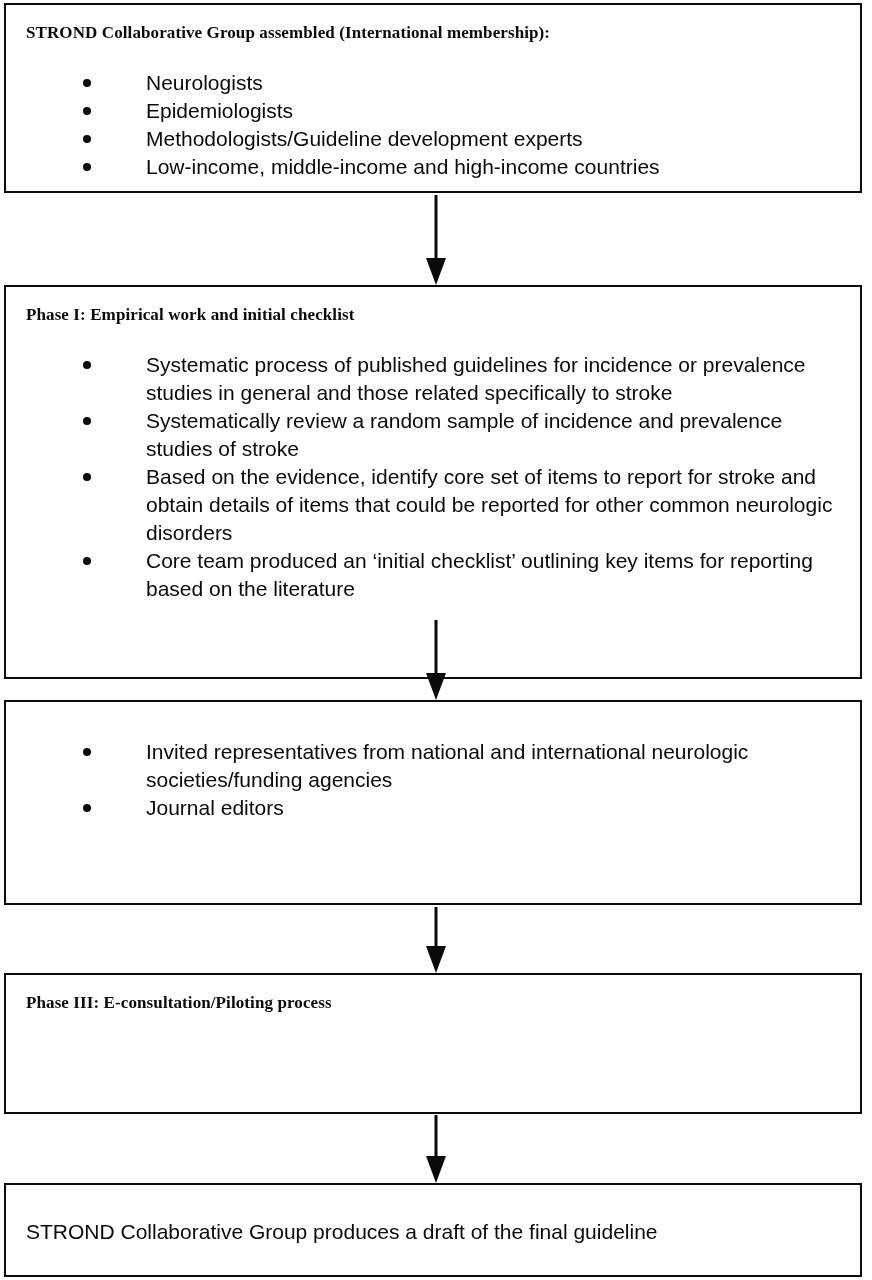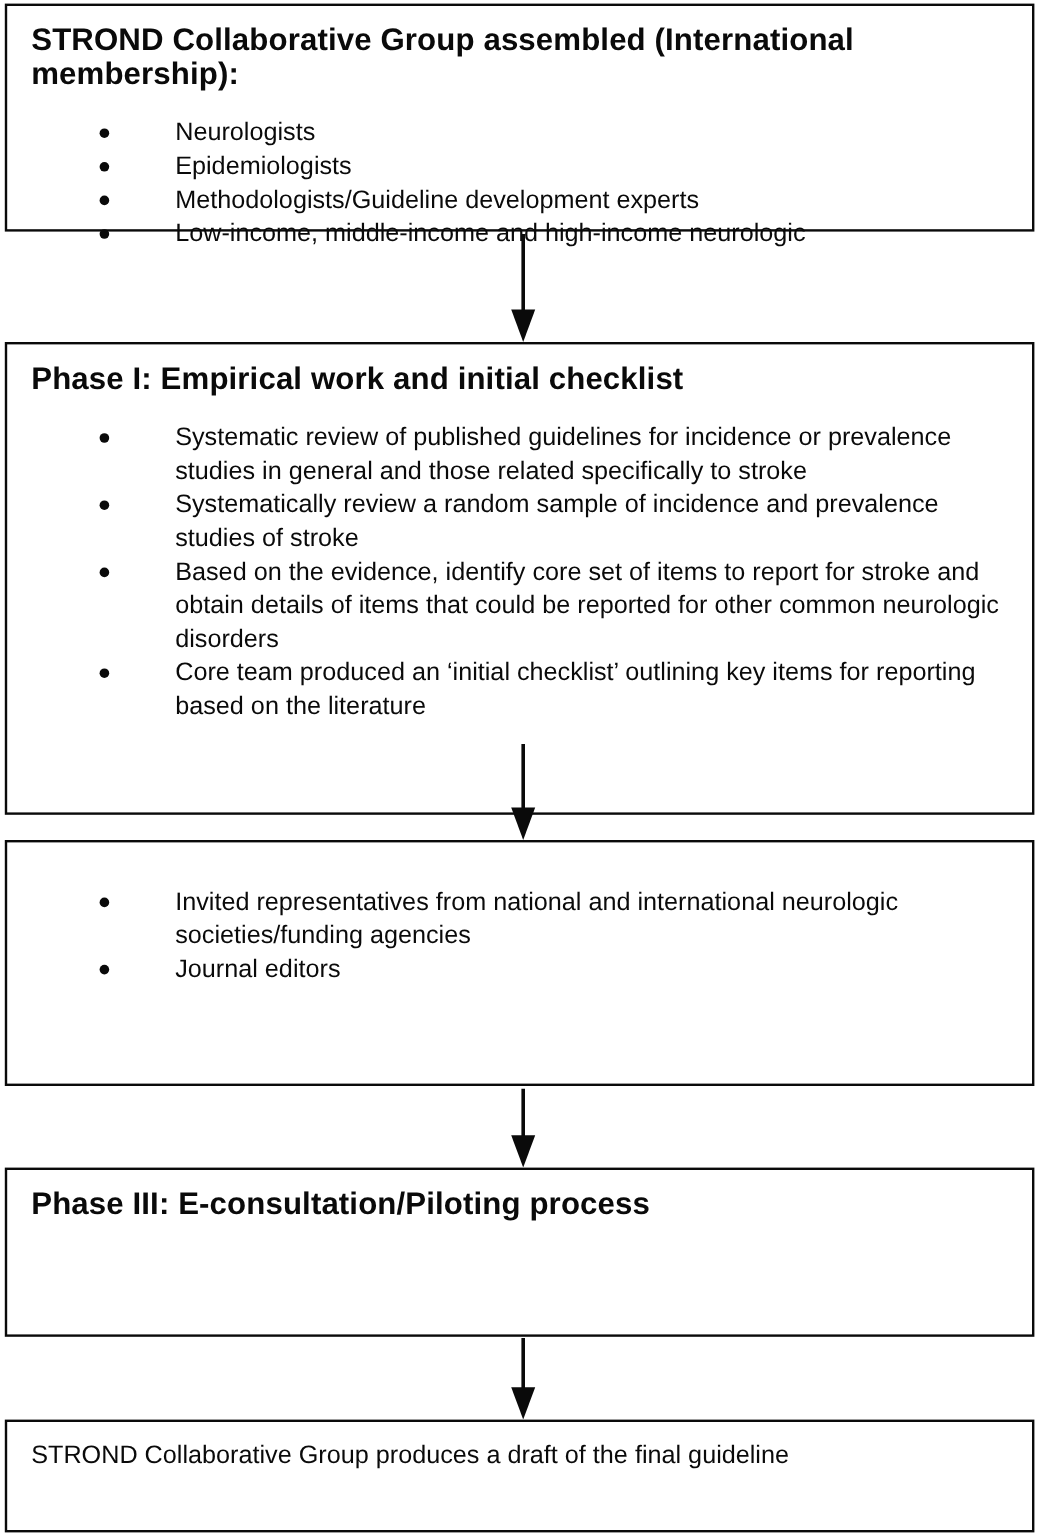--- a/index.html
+++ b/index.html
@@ -18,30 +18,31 @@
     width: 858px;
     box-sizing: border-box;
     border: 2px solid #0a0a0a;
     background: #ffffff;
     padding: 14px 20px 10px 20px;
     font-size: 21px;
     line-height: 28px;
   }
   .box h2 {
     margin: 0;
-    font-size: 26px;
+    font-size: 17px;
     line-height: 28px;
     font-weight: bold;
     letter-spacing: 0.1px;
+    font-family: Liberation Serif, serif;
   }
   .b1 { top: 3px;    height: 190px; }
   .b2 { top: 285px;  height: 394px; }
   .b3 { top: 700px;  height: 205px; }
   .b4 { top: 973px;  height: 141px; }
-  .b5 { top: 1183px; height: 94px; display: flex; }
+  .b5 { top: 1183px; height: 94px; display: flex; align-items: center; }
   .b5 .plain { margin: 0; }
 
   ul.bullets {
     list-style: none;
     margin: 22px 0 0 0;
     padding: 0;
   }
   ul.bullets li {
     position: relative;
     padding-left: 120px;
@@ -73,33 +74,33 @@
 <body>
 
 <div class="canvas">
 
   <section class="box b1">
     <h2>STROND Collaborative Group assembled (International membership):</h2>
     <ul class="bullets">
       <li>Neurologists</li>
       <li>Epidemiologists</li>
       <li>Methodologists/Guideline development experts</li>
-      <li>Low-income, middle-income and high-income neurologic</li>
+      <li>Low-income, middle-income and high-income countries</li>
     </ul>
   </section>
 
   <svg class="arrow a1" viewBox="0 0 40 90" aria-hidden="true">
     <line x1="20" y1="0" x2="20" y2="66" stroke="#0a0a0a" stroke-width="3"></line>
     <polygon points="10,63 30,63 20,90" fill="#0a0a0a"></polygon>
   </svg>
 
   <section class="box b2">
     <h2>Phase I: Empirical work and initial checklist</h2>
     <ul class="bullets">
-      <li>Systematic review of published guidelines for incidence or prevalence studies in general and those related specifically to stroke</li>
+      <li>Systematic process of published guidelines for incidence or prevalence studies in general and those related specifically to stroke</li>
       <li>Systematically review a random sample of incidence and prevalence studies of stroke</li>
       <li>Based on the evidence, identify core set of items to report for stroke and obtain details of items that could be reported for other common neurologic disorders</li>
       <li>Core team produced an ‘initial checklist’ outlining key items for reporting based on the literature</li>
     </ul>
   </section>
 
   <svg class="arrow a2" viewBox="0 0 40 80" aria-hidden="true">
     <line x1="20" y1="0" x2="20" y2="56" stroke="#0a0a0a" stroke-width="3"></line>
     <polygon points="10,53 30,53 20,80" fill="#0a0a0a"></polygon>
   </svg>

